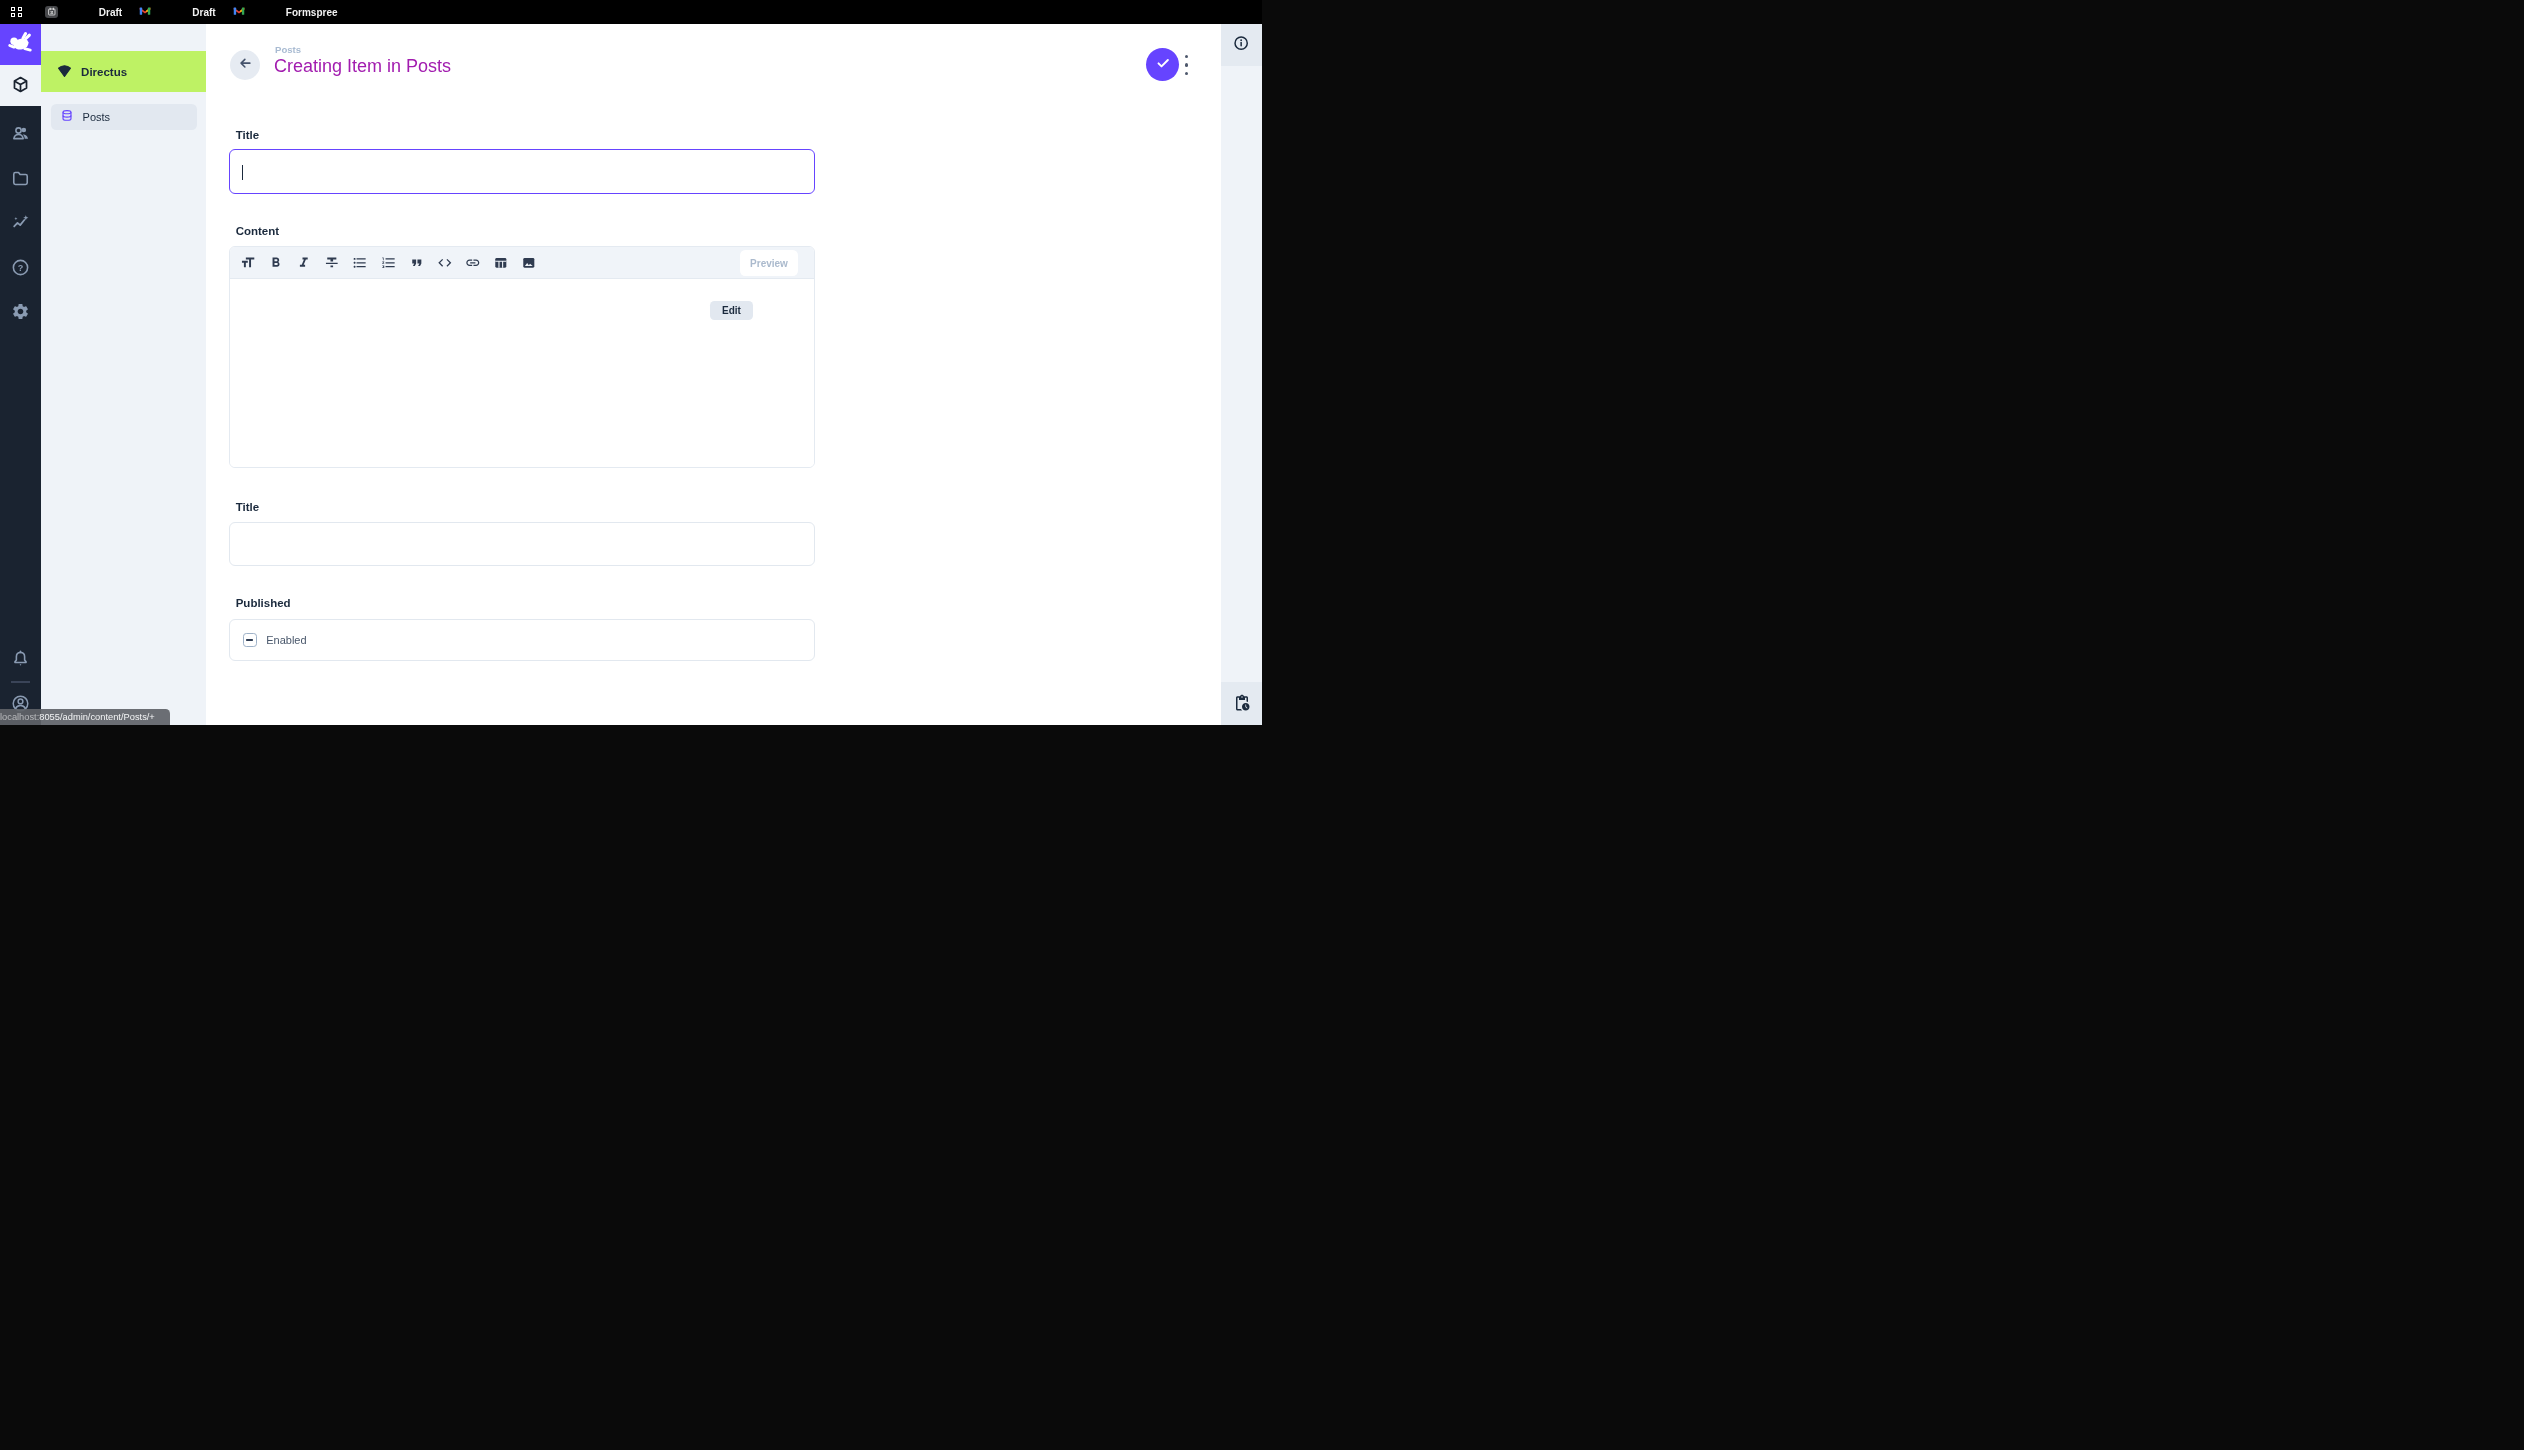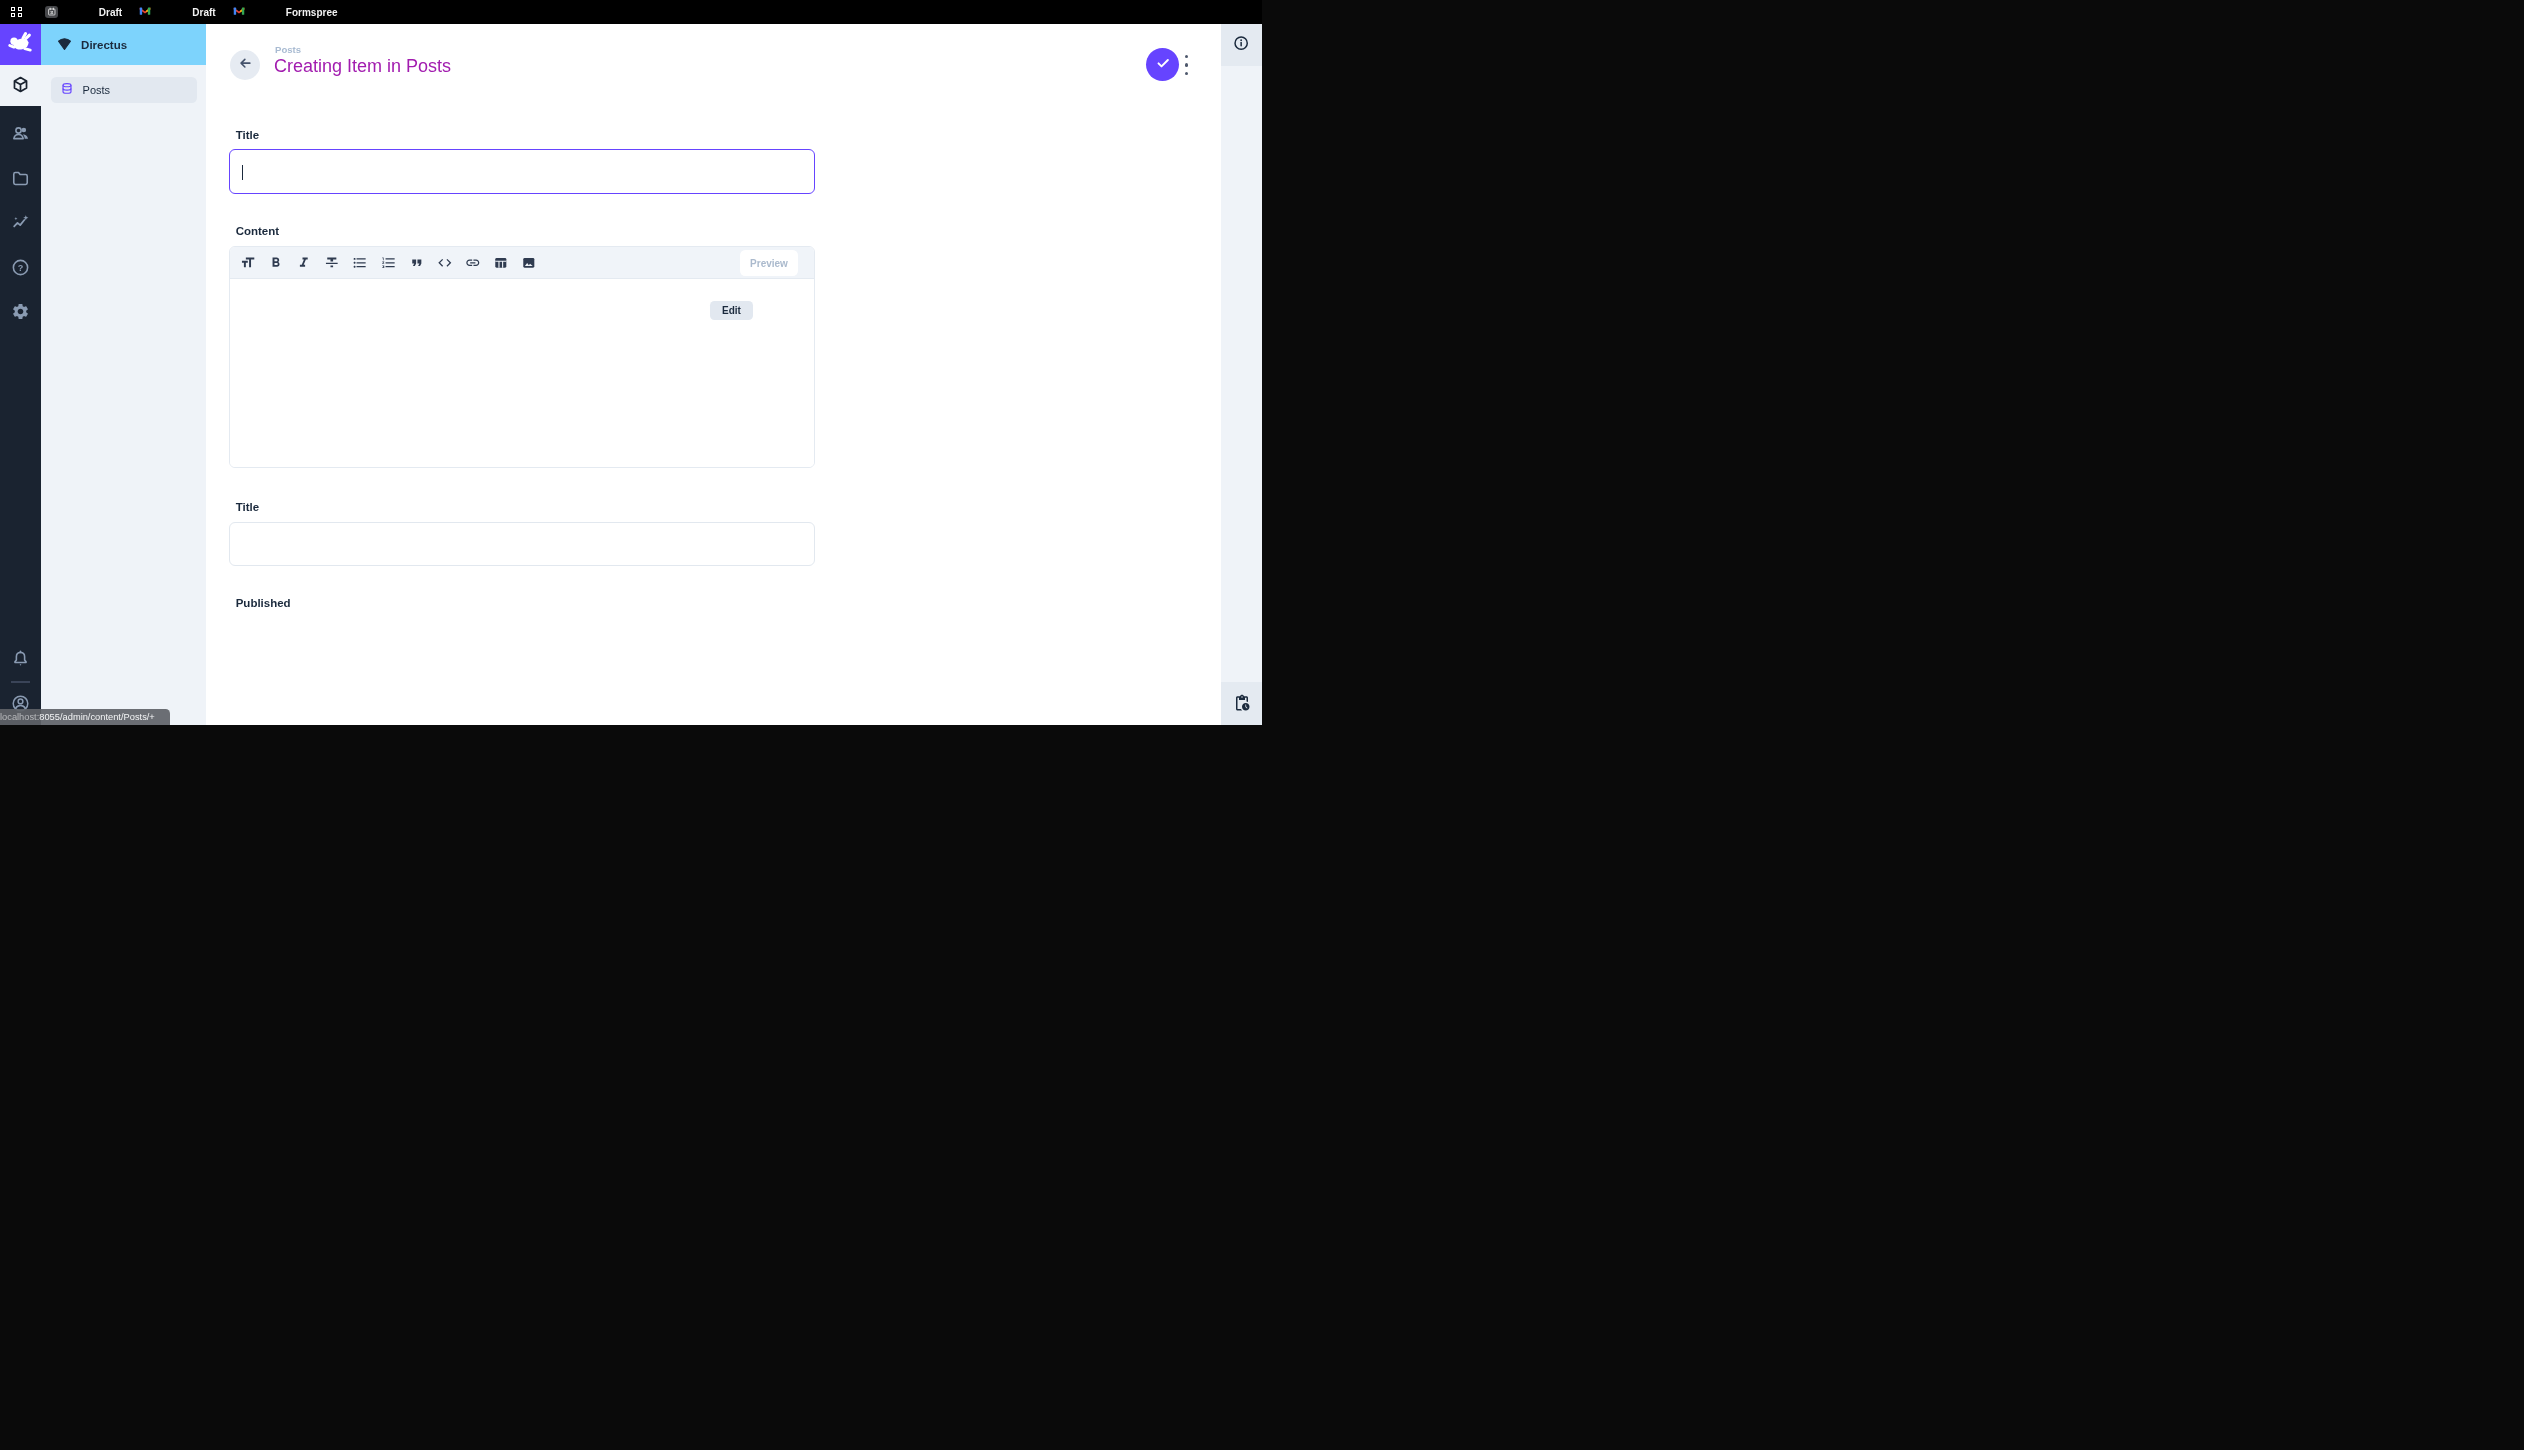--- a/index.html
+++ b/index.html
@@ -26,22 +26,22 @@
   .modulebar { position:absolute; left:0; top:24px; width:41px; height:702px; background:#1a2330; }
   .logo-tile { position:absolute; left:0; top:0; width:41px; height:41px; background:#6644FF;
     display:flex; align-items:center; justify-content:center; }
   .active-tile { position:absolute; left:0; top:41px; width:41px; height:41px; background:#EFF3F8;
     display:flex; align-items:center; justify-content:center; }
   .mod-btn { position:absolute; left:0; width:41px; height:41px; display:flex;
     align-items:center; justify-content:center; }
   .mod-divider { position:absolute; left:11px; width:19px; height:1.5px; background:#3a4458; }
   
   .navsidebar { position:absolute; left:41px; top:24px; width:165px; height:702px; background:#EFF3F8; }
-  .project-row { height:41px; background:#7dd3fc; display:flex; align-items:center;
-    padding-left:15px; gap:8.1px; }
+  .project-row { height:41px; background:#bef264; display:flex; align-items:center;
+    padding-left:15px; gap:8.1px;margin-top:27px; }
   .project-name { font-size:11.5px; font-weight:600; color:#1b2a3d; }
   .nav-item { margin:12px 0 0 9.6px; width:146px; height:26px; background:#E2E8F0;
     border-radius:5.2px; display:flex; align-items:center; padding-left:9px; gap:9px; }
   .nav-item-label { font-size:11px; font-weight:500; color:#1b2a3d; }
   
   .main { position:absolute; left:207px; top:24px; width:1014px; height:702px; background:#fff; }
   .back-btn { position:absolute; left:23px; top:26px; width:30px; height:30px; border-radius:50%;
     background:#E6EBF2; display:flex; align-items:center; justify-content:center; }
   .breadcrumb { position:absolute; left:68px; top:20px; font-size:9.6px; font-weight:600; color:#A9BBD2; }
   .page-title { position:absolute; left:67px; top:32px; font-size:18px; font-weight:400; color:#a21caf;text-align:center; }
@@ -348,20 +348,26 @@
     </div>
 
     <div class="field" style="top:476px">
       <span class="field-label">Title</span>
     </div>
     <div class="input-box slug-input" aria-label="Slug"></div>
 
     <div class="field" style="top:572px">
       <span class="field-label">Published</span>
     </div>
+    <div class="published-box">
+      <span class="checkbox">
+          <span class="dash"></span>
+        </span>
+      <span class="checkbox-label">Enabled</span>
+    </div>
 
   </div>
 
   <div class="rightrail">
     <div class="rr-top">
       <span>
         <svg width="16.3" height="16.3" viewBox="0 0 24 24">
           <circle cx="12" cy="12" r="9" fill="none" stroke="#1b2a3d" stroke-width="2.2"></circle>
           <path d="M12 11v5" stroke="#1b2a3d" stroke-width="2.2" stroke-linecap="round"></path>
           <circle cx="12" cy="7.6" r="1.3" fill="#1b2a3d"></circle>

